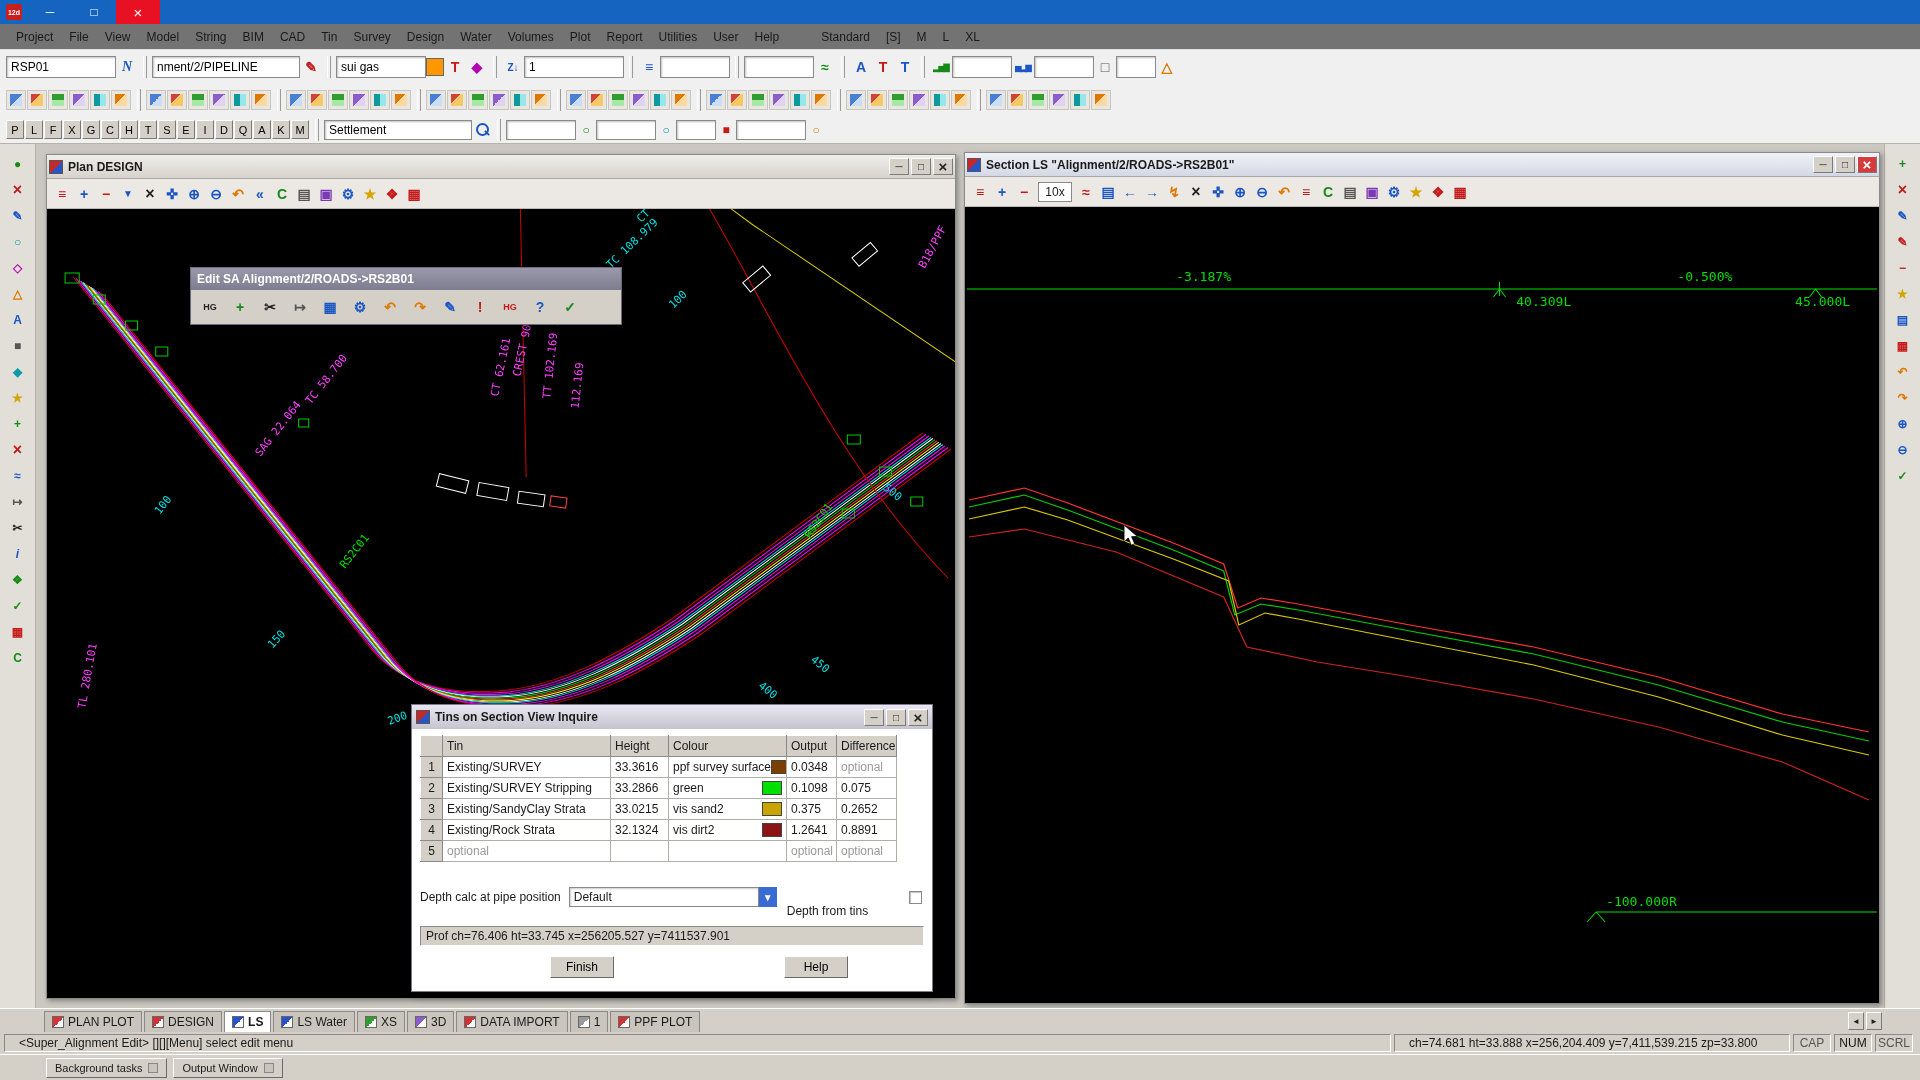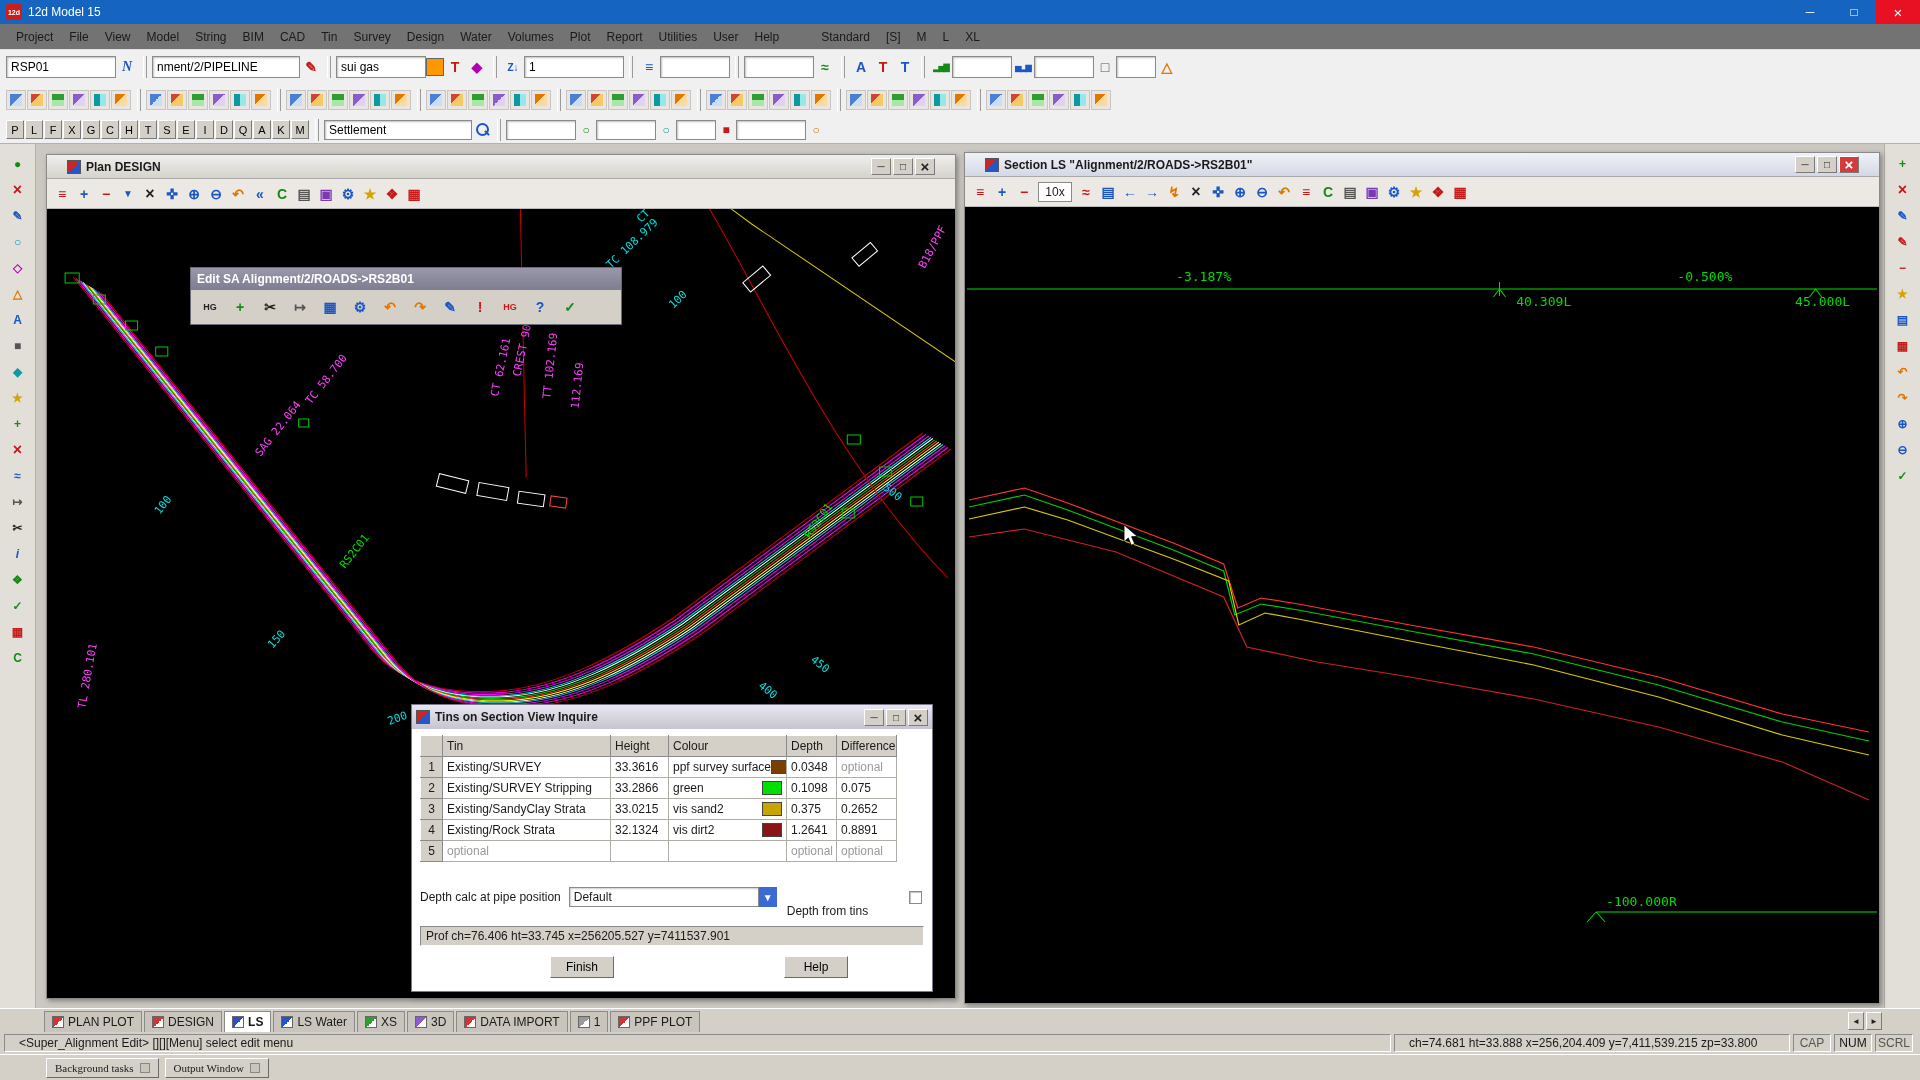--- a/index.html
+++ b/index.html
@@ -74,21 +74,21 @@
   
   .workspace { position:relative; height:864px; background:#cbc8c1; overflow:hidden; }
   .rail { position:absolute; top:0; bottom:0; width:36px; background:#e2dfd9; display:flex; flex-direction:column; align-items:center; padding-top:10px; }
   .rail.left { left:0; border-right:1px solid #b5b2ac; }
   .rail.right { right:0; border-left:1px solid #b5b2ac; }
   .rail .wi { margin-bottom:6px; }
 
   .win { position:absolute; background:#d4d0c8; border:1px solid #8a8a8a; box-shadow:2px 2px 5px rgba(0,0,0,.35); display:flex; flex-direction:column; }
   .win-plan { left:46px; top:10px; width:910px; height:845px; }
   .win-section { left:964px; top:8px; width:916px; height:852px; }
-  .wtitle { height:24px; display:flex; align-items:center; padding:0 20px; font-weight:bold; font-size:12px;
+  .wtitle { height:24px; display:flex; align-items:center; padding:0 2px; font-weight:bold; font-size:12px;
             background:linear-gradient(#efeeea,#d6d3cc); border-bottom:1px solid #aaa; }
   .win-section .wtitle { background:linear-gradient(#f0f2f8,#d4d8e4); }
   .wico { width:14px; height:14px; margin-right:5px; background:linear-gradient(135deg,#c62828 50%,#2855c6 50%); border:1px solid #555; }
   .wtitle .spacer { flex:1; }
   .wbtn { width:20px; height:17px; margin-left:2px; background:#d4d0c8; border:1px solid; border-color:#fff #7a7a7a #7a7a7a #fff;
           display:inline-flex; align-items:center; justify-content:center; font-size:10px; color:#222; }
   .wbtn.closer { background:#d43c3c; color:#fff; }
   .wtools { height:30px; background:#ece9e4; border-bottom:1px solid #bbb; display:flex; align-items:center; padding-left:4px; }
   .wcanvas { flex:1; position:relative; background:#000; overflow:hidden; }
   .wcanvas svg { position:absolute; left:0; top:0; width:100%; height:100%; }
@@ -140,32 +140,31 @@
   .tabnav { position:absolute; right:38px; bottom:2px; display:flex; }
   .tabnav .wbtn { width:16px; height:18px; font-size:8px; }
 
   .statusbar { height:22px; background:#d4d0c8; display:flex; align-items:center; padding:0 4px; }
   .seg { height:18px; border:1px solid; border-color:#8a8a8a #fff #fff #8a8a8a; display:flex; align-items:center; padding:0 14px; margin-right:3px; white-space:nowrap; overflow:hidden; }
   .seg.msg { flex:1; }
   .seg.coords { width:396px; }
   .seg.lock { width:38px; justify-content:center; color:#555; }
   .seg.lock.on { color:#111; }
 
-  .bottombar { height:26px; background:#d4d0c8; display:flex; align-items:center; padding-left:46px; border-top:1px solid #fff;font-family:Liberation Serif, serif; }
+  .bottombar { height:26px; background:#d4d0c8; display:flex; align-items:center; padding-left:46px; border-top:1px solid #fff; }
   .dock { height:20px; background:#d4d0c8; border:1px solid; border-color:#fff #6a6a6a #6a6a6a #fff; display:flex; align-items:center; padding:0 8px; margin-right:6px; font-size:11px; }
   .dock .mini { width:10px; height:10px; border:1px solid #888; background:#c9c5bd; margin-left:6px; }
 
   text { font-family:"DejaVu Sans Mono", monospace; }
 </style>
 </head>
 <body>
 
 <div class="titlebar">
   <span class="appico"></span>
-  <span class="titletext">12d Model 15</span>
   <span class="caption-btns">
     <span class="cbtn g-minline"></span>
     <span class="cbtn g-maxbox"></span>
     <span class="cbtn close g-closex"></span>
   </span>
 </div>
 
 <div class="menubar">
   <span class="menu-item">Project</span>
   <span class="menu-item">File</span>
@@ -558,21 +557,21 @@
       <span class="wbtn g-closex"></span>
     </div>
     <div class="dbody">
       <table class="tins">
         <tbody>
             <tr class="hdr">
           <td class="rn c-rn"></td>
           <td class="c-tin">Tin</td>
           <td class="c-h">Height</td>
           <td class="c-col">Colour</td>
-          <td class="c-d">Depth</td>
+          <td class="c-d">Output</td>
           <td class="c-diff">Difference</td>
         </tr>
         <tr>
           <td class="rn">1</td>
           <td>Existing/SURVEY</td>
           <td>33.3616</td>
           <td>
                 <span class="cellflex">
                   <span>ppf survey surface</span>
                   <span class="tswatch" style="background: rgb(123, 63, 0);"></span>

